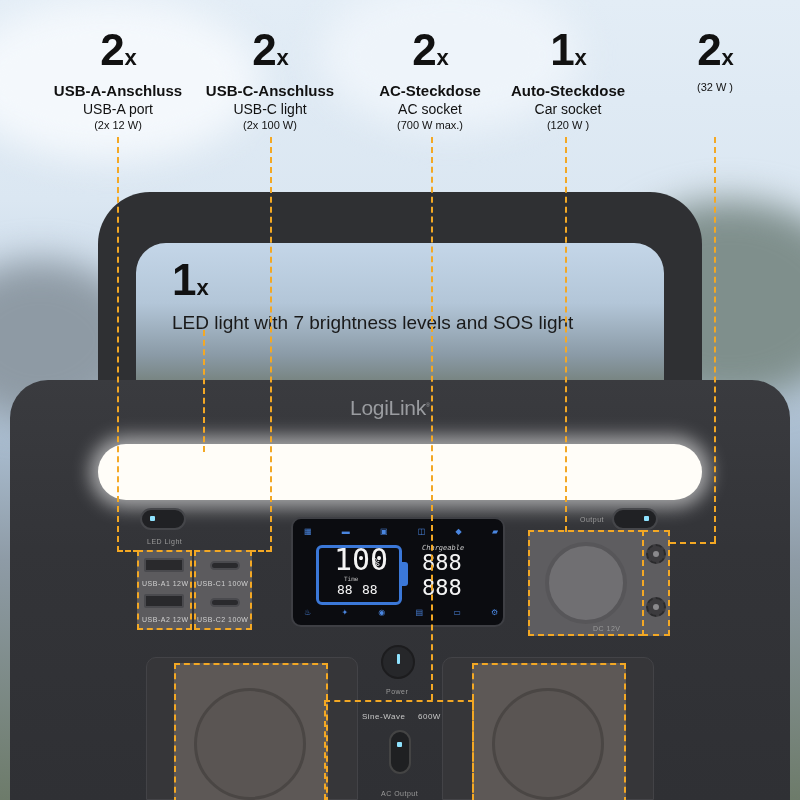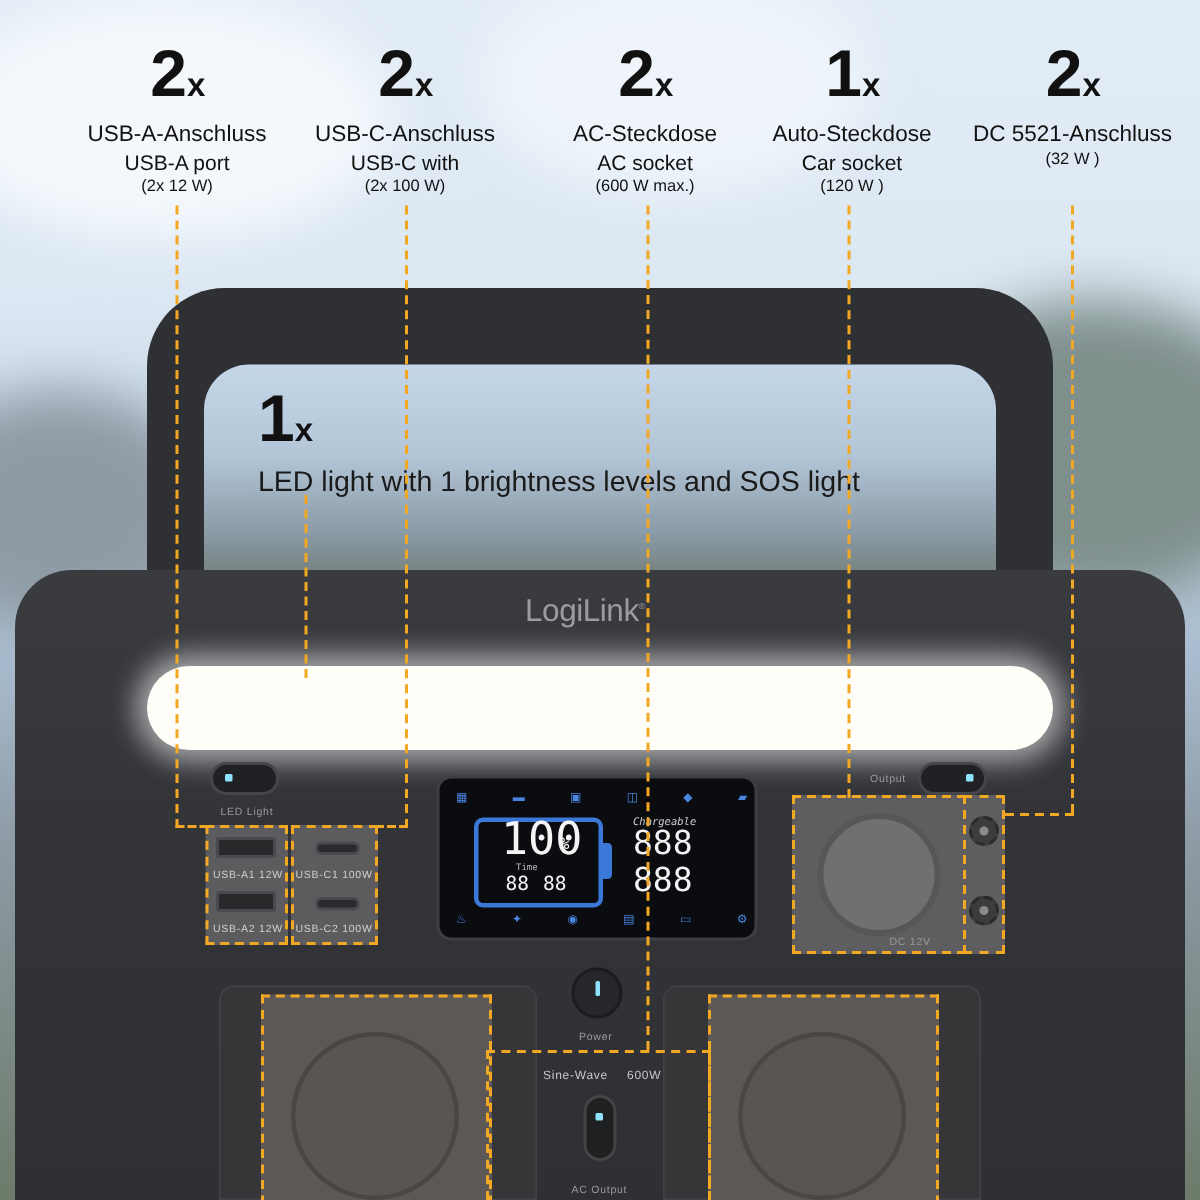--- a/index.html
+++ b/index.html
@@ -7,21 +7,21 @@
   body {
     position: relative;
     font-family: "Liberation Sans", sans-serif;
     background: linear-gradient(180deg, #e3edf6 0%, #dbe7f2 25%, #c8d8e8 40%, #a9bccf 55%, #8e9ba6 70%, #6d7b6a 100%);
   }
   .sky-blob { position:absolute; border-radius:50%; filter: blur(18px); }
   .features { position:absolute; left:0; top:28px; width:676px; height:100px; }
   .feature { position:absolute; top:0; text-align:center; color:#111; }
   .feature .count { font-weight:900; font-size:44px; line-height:44px; letter-spacing:-1px; }
   .feature .count .x { font-size:22px; font-weight:900; margin-left:1px; }
-  .feature .de { font-weight:400; font-size:15px; line-height:18px; margin-top:2px; white-space:nowrap; }
+  .feature .de { font-weight:700; font-size:15px; line-height:18px; margin-top:2px; white-space:nowrap; }
   .feature .en { font-size:14px; line-height:18px; white-space:nowrap;text-align:center; }
   .feature .spec { font-size:11px; line-height:14px; white-space:nowrap; }
 
   .vline { position:absolute; width:0; border-left:2px dashed #f3a824; }
 
   .handle-outer {
     position:absolute; left:98px; top:192px; width:604px; height:200px;
     background:#2f3033; border-radius:52px 52px 0 0;
   }
   .handle-inner {
@@ -94,47 +94,46 @@
 <div class="features">
   <div class="feature" style="left:48px;width:140px;">
     <div class="count"><span>2</span><span class="x">x</span></div>
     <div class="de">USB-A-Anschluss</div>
     <div class="en">USB-A port</div>
     <div class="spec">(2x 12 W)</div>
   </div>
   <div class="feature" style="left:200px;width:140px;">
     <div class="count"><span>2</span><span class="x">x</span></div>
     <div class="de">USB-C-Anschluss</div>
-    <div class="en">USB-C with</div>
+    <div class="en">USB-C light</div>
     <div class="spec">(2x 100 W)</div>
   </div>
   <div class="feature" style="left:370px;width:120px;">
     <div class="count"><span>2</span><span class="x">x</span></div>
     <div class="de">AC-Steckdose</div>
     <div class="en">AC socket</div>
-    <div class="spec">(600 W max.)</div>
+    <div class="spec">(700 W max.)</div>
   </div>
   <div class="feature" style="left:506px;width:124px;">
     <div class="count"><span>1</span><span class="x">x</span></div>
     <div class="de">Auto-Steckdose</div>
     <div class="en">Car socket</div>
     <div class="spec">(120 W )</div>
   </div>
   <div class="feature" style="left:640px;width:150px;">
     <div class="count"><span>2</span><span class="x">x</span></div>
-    <div class="de">DC 5521-Anschluss</div>
     <div class="spec">(32 W )</div>
   </div>
 </div>
 
 <div class="handle-outer"></div>
 <div class="handle-inner"></div>
 <div class="led-feature">
   <div class="count"><span>1</span><span class="x">x</span></div>
-  <div class="desc">LED light with 1 brightness levels and SOS light</div>
+  <div class="desc">LED light with 7 brightness levels and SOS light</div>
 </div>
 
 <div class="body-main"></div>
 <div class="logo"><span>LogiLink</span><sup>®</sup></div>
 <div class="ledbar"></div>
 
 <div class="btn-oval" style="left:140px;top:508px;">
     <span class="dot"></span>
   </div>
 <div class="tiny-label" style="left:147px;top:538px;">LED Light</div>

